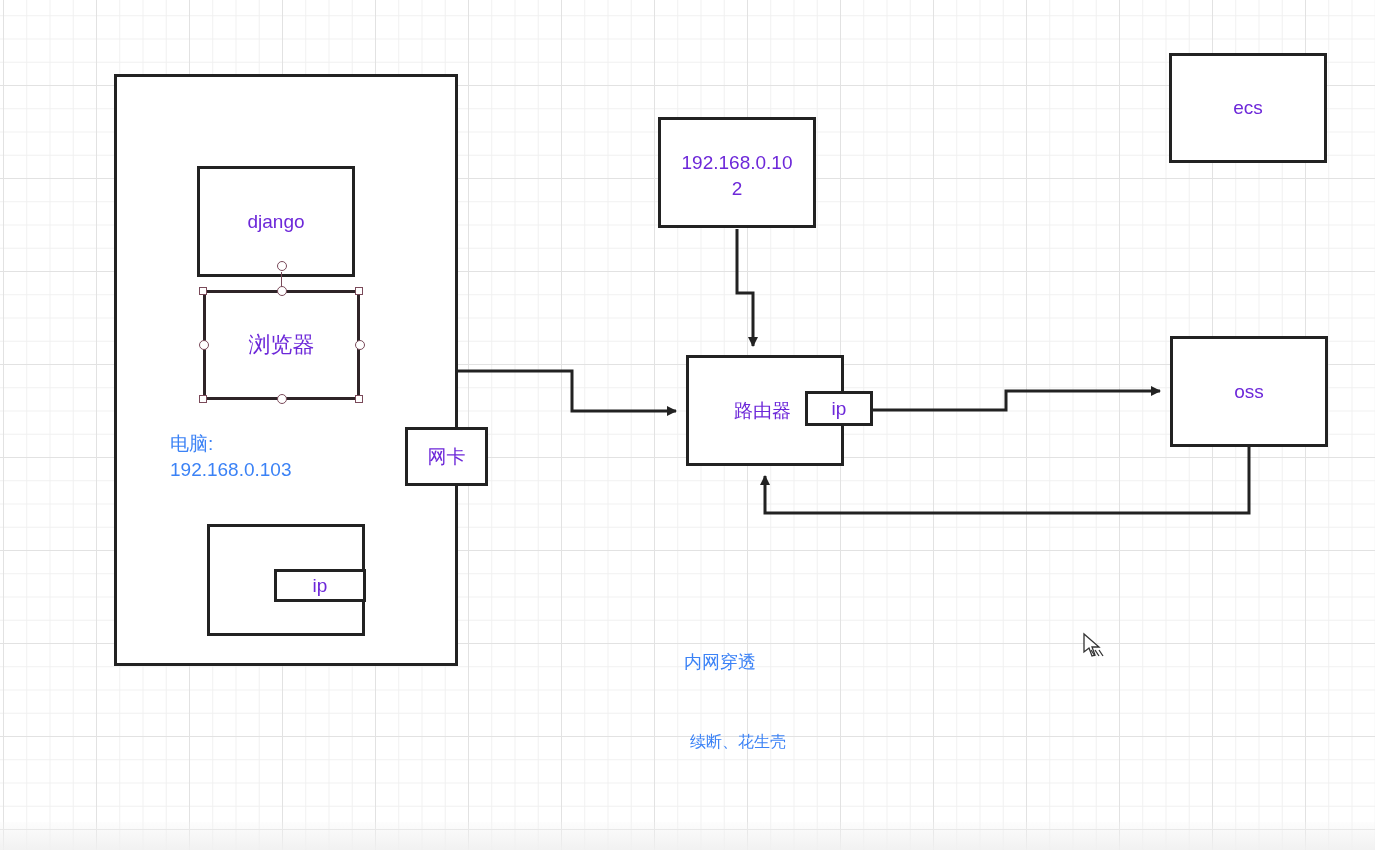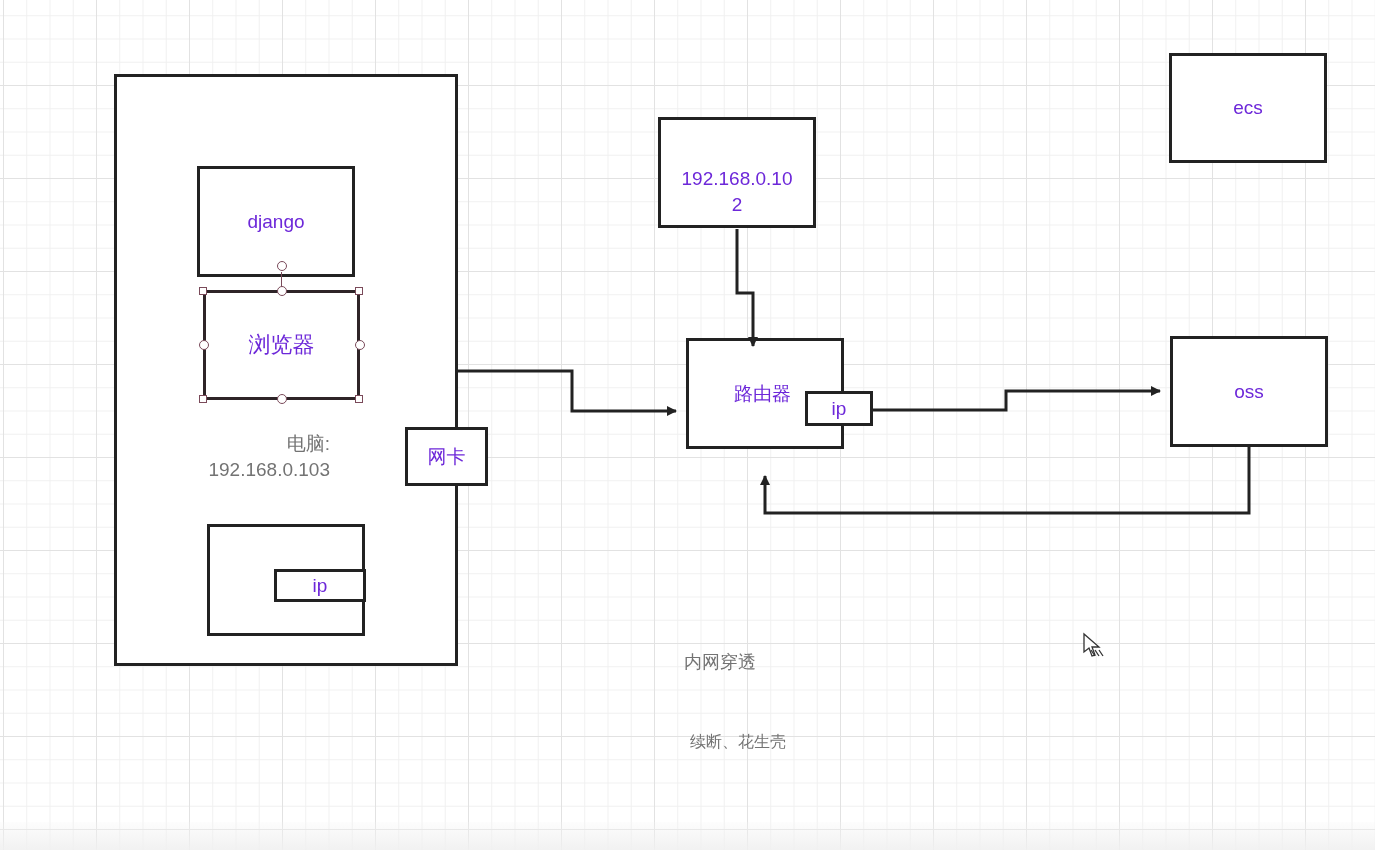--- a/index.html
+++ b/index.html
@@ -15,21 +15,21 @@
       background-position: 3px -8px, 3px -8px, 3px -8px, 3px -8px;
       font-family: "Liberation Sans", "DejaVu Sans", sans-serif;
       color: #333;
     }
     .box {
       position: absolute; box-sizing: border-box;
       border: 3px solid #222; background: #fff;
       display: flex; align-items: center; justify-content: center;
       text-align: center; font-size: 19px; color: #6d28d9; line-height: 1.35;
     }
-    .label { position: absolute; font-size: 18px; color: #737373; text-align: right; line-height: 1.35; }
+    .label { position: absolute; font-size: 18px; color: #3b82f6; text-align: left; line-height: 1.35; }
     svg.edges { position: absolute; left: 0; top: 0; pointer-events: none; }
     .handle-sq { position: absolute; width: 8px; height: 8px; border: 1px solid #7a4a5a; background: #fff; box-sizing: border-box; }
     .handle-ci { position: absolute; width: 10px; height: 10px; border: 1px solid #7a4a5a; background: #fff; border-radius: 50%; box-sizing: border-box; }
     .bottom-fade {
       position: absolute; left: 0; right: 0; bottom: 0; height: 28px;
       background: linear-gradient(to bottom, rgba(245,245,245,0.2), rgba(240,240,240,0.9));
     }
     #cursor { position: absolute; left: 1082px; top: 632px; }
   </style>
 </head>
@@ -64,28 +64,28 @@
 
 <div class="box" style="left:207px; top:524px; width:158px; height:112px;"></div>
 <div class="box" style="left:274px; top:569px; width:92px; height:33px;">
   <span>ip</span>
 </div>
 
 <div class="box" style="left:405px; top:427px; width:83px; height:59px;">
   <span>网卡</span>
 </div>
 
-<div class="box" style="left:658px; top:117px; width:158px; height:111px; align-items:flex-start; padding-top:46px;">
+<div class="box" style="left:658px; top:117px; width:158px; height:111px; align-items:flex-start; padding-top:30px;">
   <div>
     <div>192.168.0.10</div>
     <div>2</div>
   </div>
 </div>
 
-<div class="box" style="left:686px; top:338px; width:158px; height:111px; justify-content:flex-start; padding-left:45px;">
+<div class="box" style="left:686px; top:355px; width:158px; height:111px; justify-content:flex-start; padding-left:45px;">
   <span>路由器</span>
 </div>
 <div class="box" style="left:805px; top:391px; width:68px; height:35px;">
   <span>ip</span>
 </div>
 
 <div class="box" style="left:1169px; top:53px; width:158px; height:110px;">
   <span>ecs</span>
 </div>
 

